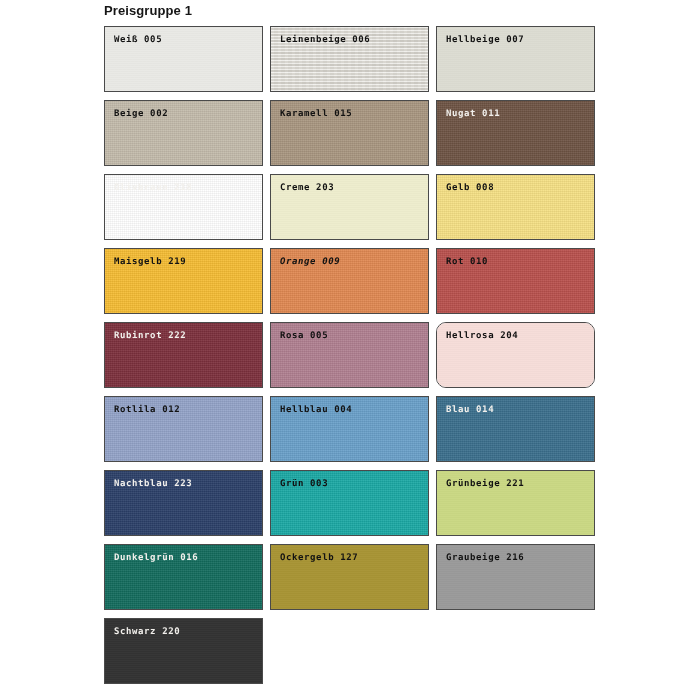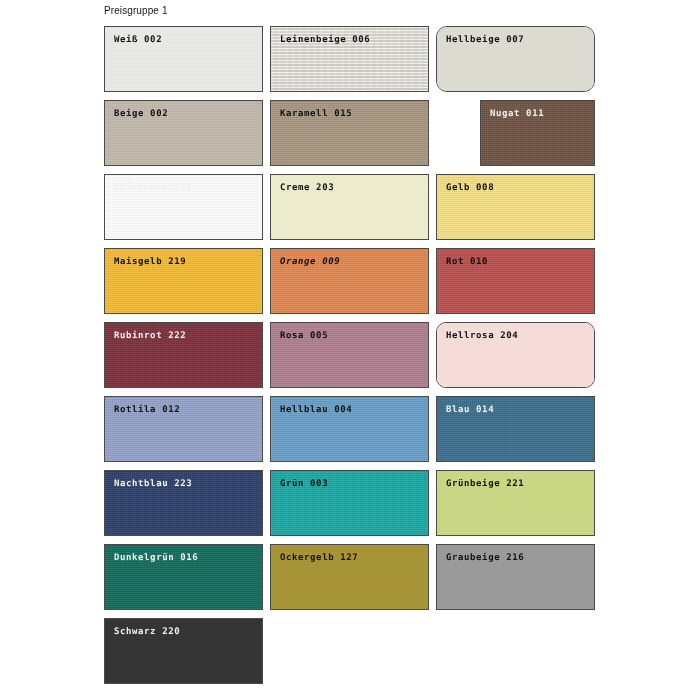--- a/index.html
+++ b/index.html
@@ -18,22 +18,22 @@
     position: relative;
     width: 700px;
     height: 700px;
     background: #ffffff;
   }
   #page-title {
     position: absolute;
     left: 104px;
     top: 3px;
     font-family: "Liberation Sans", sans-serif;
-    font-size: 10px;
-    font-weight: 400;
+    font-size: 13px;
+    font-weight: 700;
     color: #161616;
     letter-spacing: 0.1px;
     line-height: 16px;
     white-space: nowrap;
   }
   #swatch-grid {
     position: absolute;
     left: 104px;
     top: 26px;
     width: 484px;
@@ -104,43 +104,43 @@
 <body>
 
 <div id="page" style="background: rgb(255, 255, 255);">
 
   <div id="page-title">Preisgruppe 1</div>
 
   <div id="swatch-grid">
       <div class="swatch tex-flat" style="border-color: rgb(74, 74, 74);">
         <div class="swatch-fill" style="background: rgb(233, 233, 229);"></div>
         <div class="swatch-texture"></div>
-        <div class="swatch-label">Weiß 002</div>
+        <div class="swatch-label">Weiß 005</div>
       </div>
       <div class="swatch tex-linen" style="border-color: rgb(74, 74, 74);">
         <div class="swatch-fill" style="background: rgb(226, 224, 218);"></div>
         <div class="swatch-texture"></div>
         <div class="swatch-label">Leinenbeige 006</div>
       </div>
-      <div class="swatch tex-flat" style="border-color: rgb(74, 74, 74); border-radius: 11px;">
+      <div class="swatch tex-flat" style="border-color: rgb(74, 74, 74);">
         <div class="swatch-fill" style="background: rgb(220, 220, 210);"></div>
         <div class="swatch-texture"></div>
         <div class="swatch-label">Hellbeige 007</div>
       </div>
       <div class="swatch tex-weave" style="border-color: rgb(74, 74, 74);">
         <div class="swatch-fill" style="background: rgb(195, 187, 171);"></div>
         <div class="swatch-texture"></div>
         <div class="swatch-label">Beige 002</div>
       </div>
       <div class="swatch tex-weave" style="border-color: rgb(74, 74, 74);">
         <div class="swatch-fill" style="background: rgb(168, 150, 128);"></div>
         <div class="swatch-texture"></div>
         <div class="swatch-label">Karamell 015</div>
       </div>
-      <div class="swatch tex-weave" style="border-color: rgb(74, 74, 74); margin-left: 44px;">
+      <div class="swatch tex-weave" style="border-color: rgb(74, 74, 74);">
         <div class="swatch-fill" style="background: rgb(109, 83, 67);"></div>
         <div class="swatch-texture"></div>
         <div class="swatch-label light">Nugat 011</div>
       </div>
       <div class="swatch tex-weave" style="border-color: rgb(74, 74, 74);">
         <div class="swatch-fill"></div>
         <div class="swatch-texture"></div>
         <div class="swatch-label light">Olivbraun 218</div>
       </div>
       <div class="swatch tex-flat" style="border-color: rgb(74, 74, 74);">

